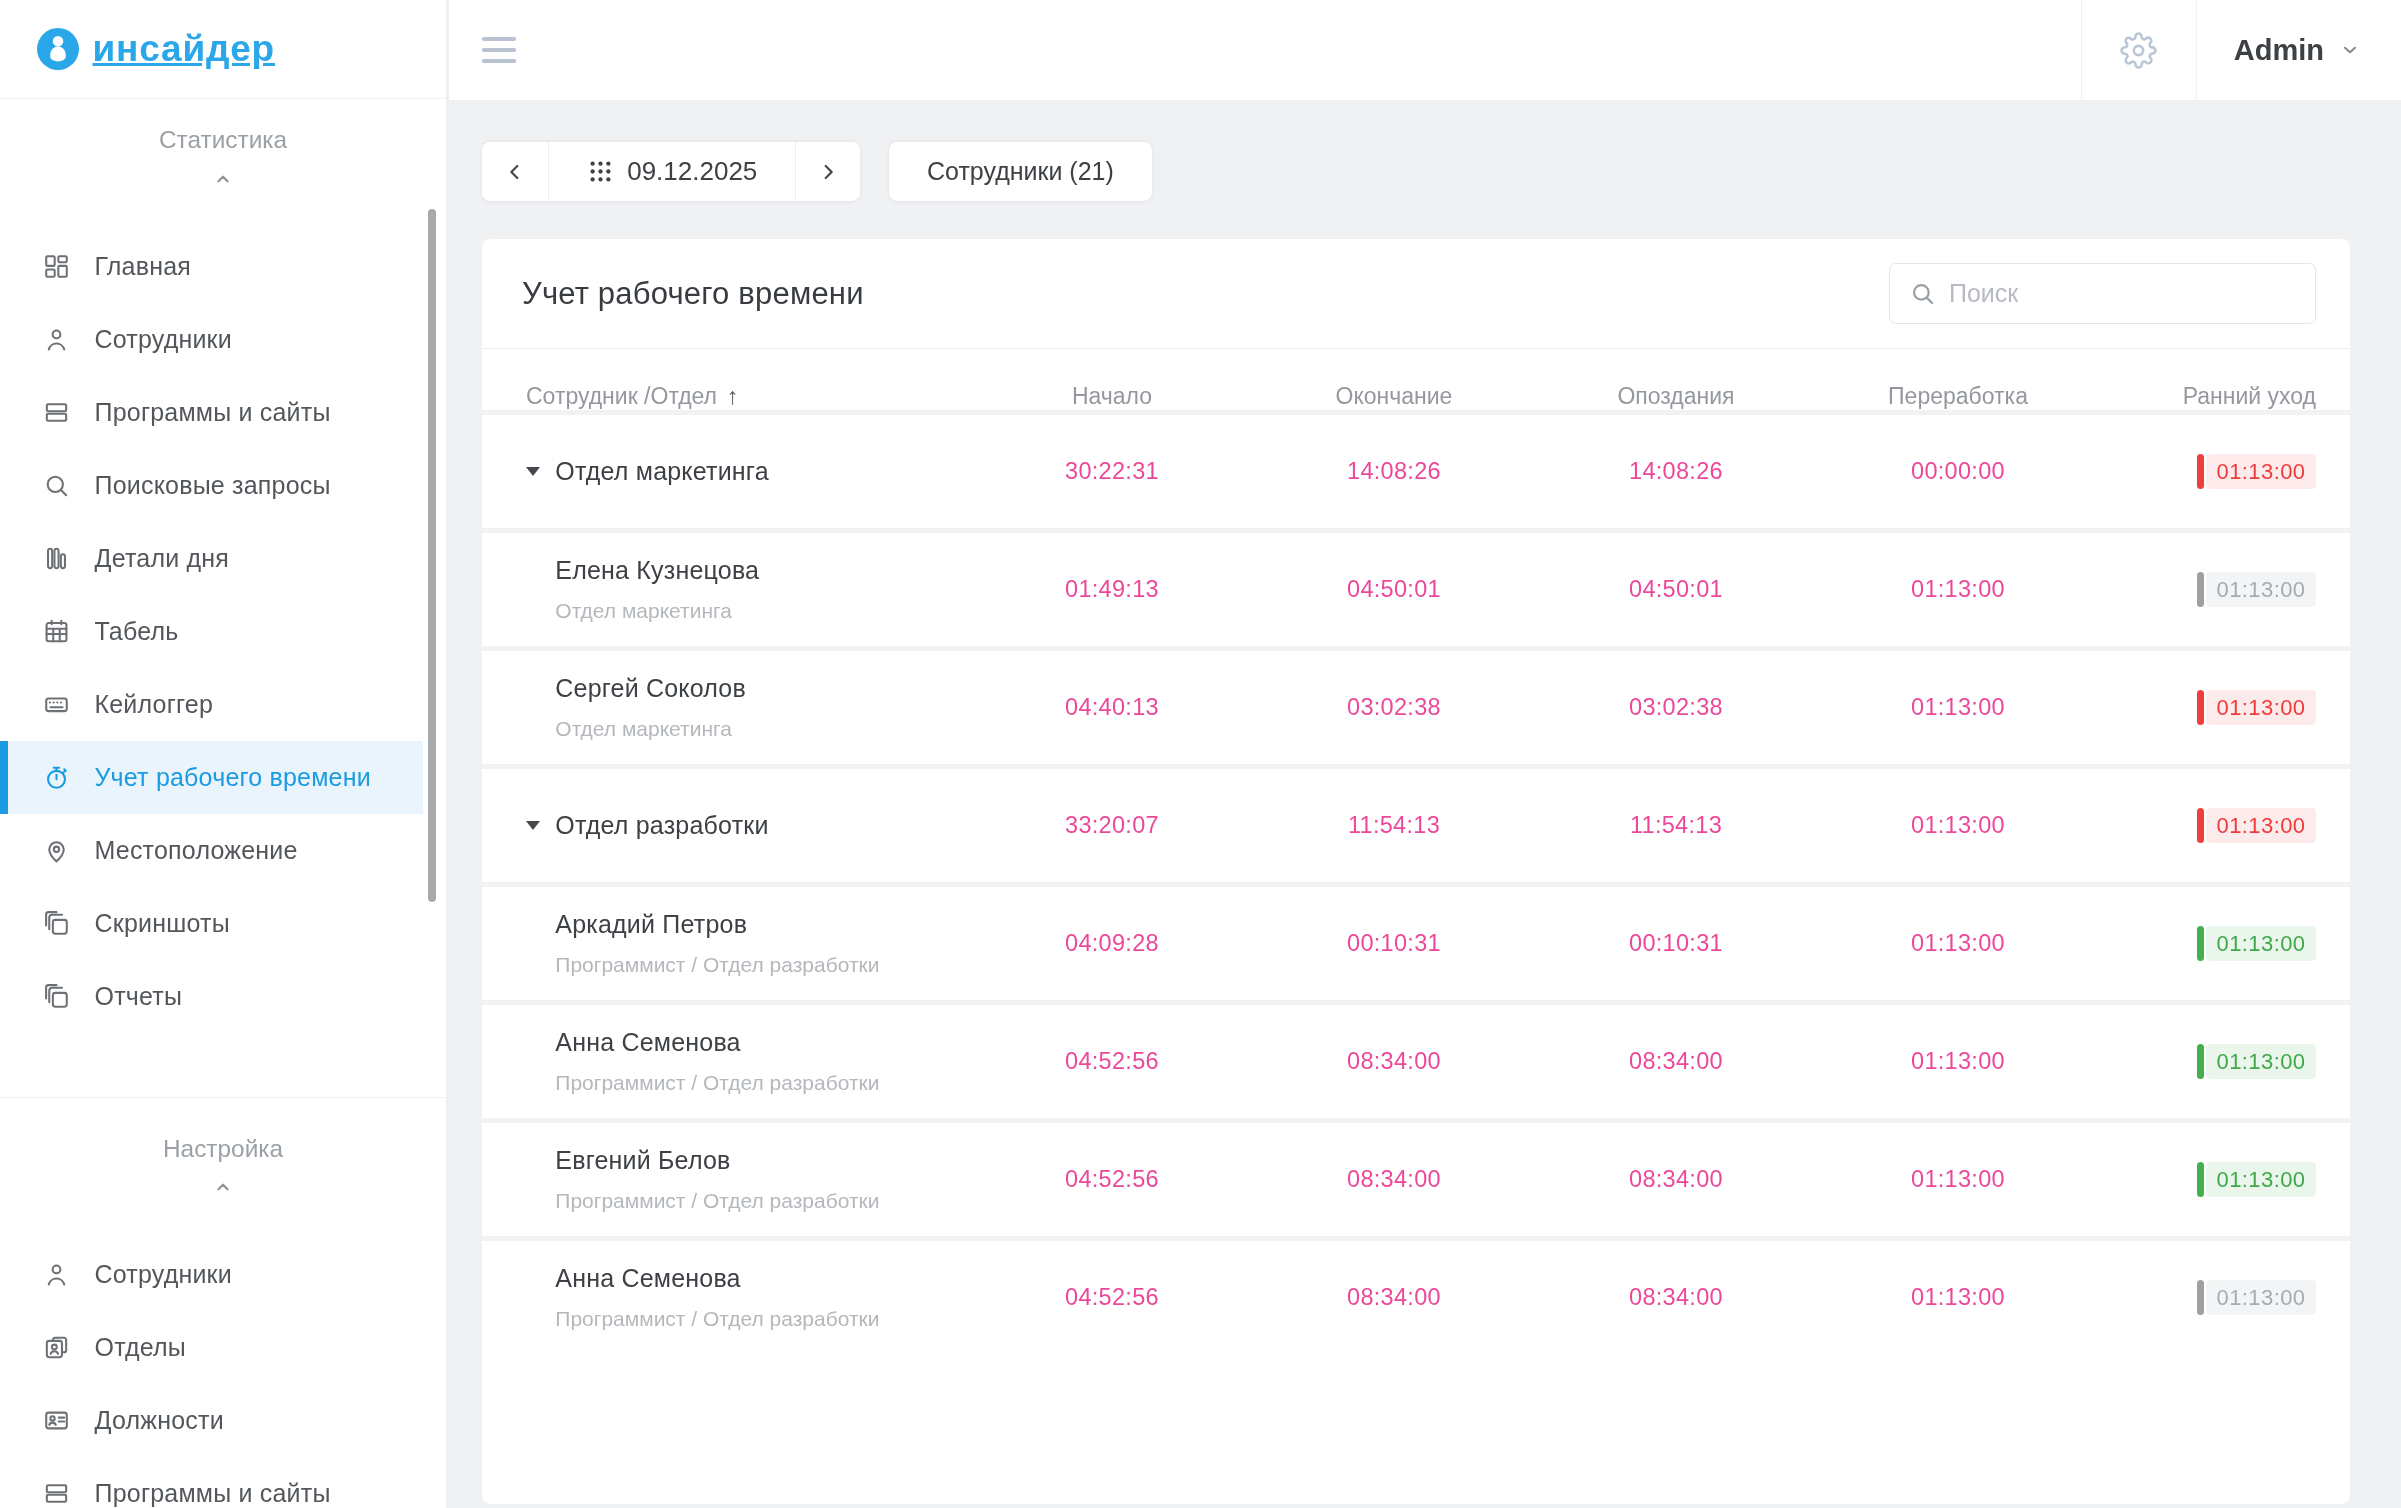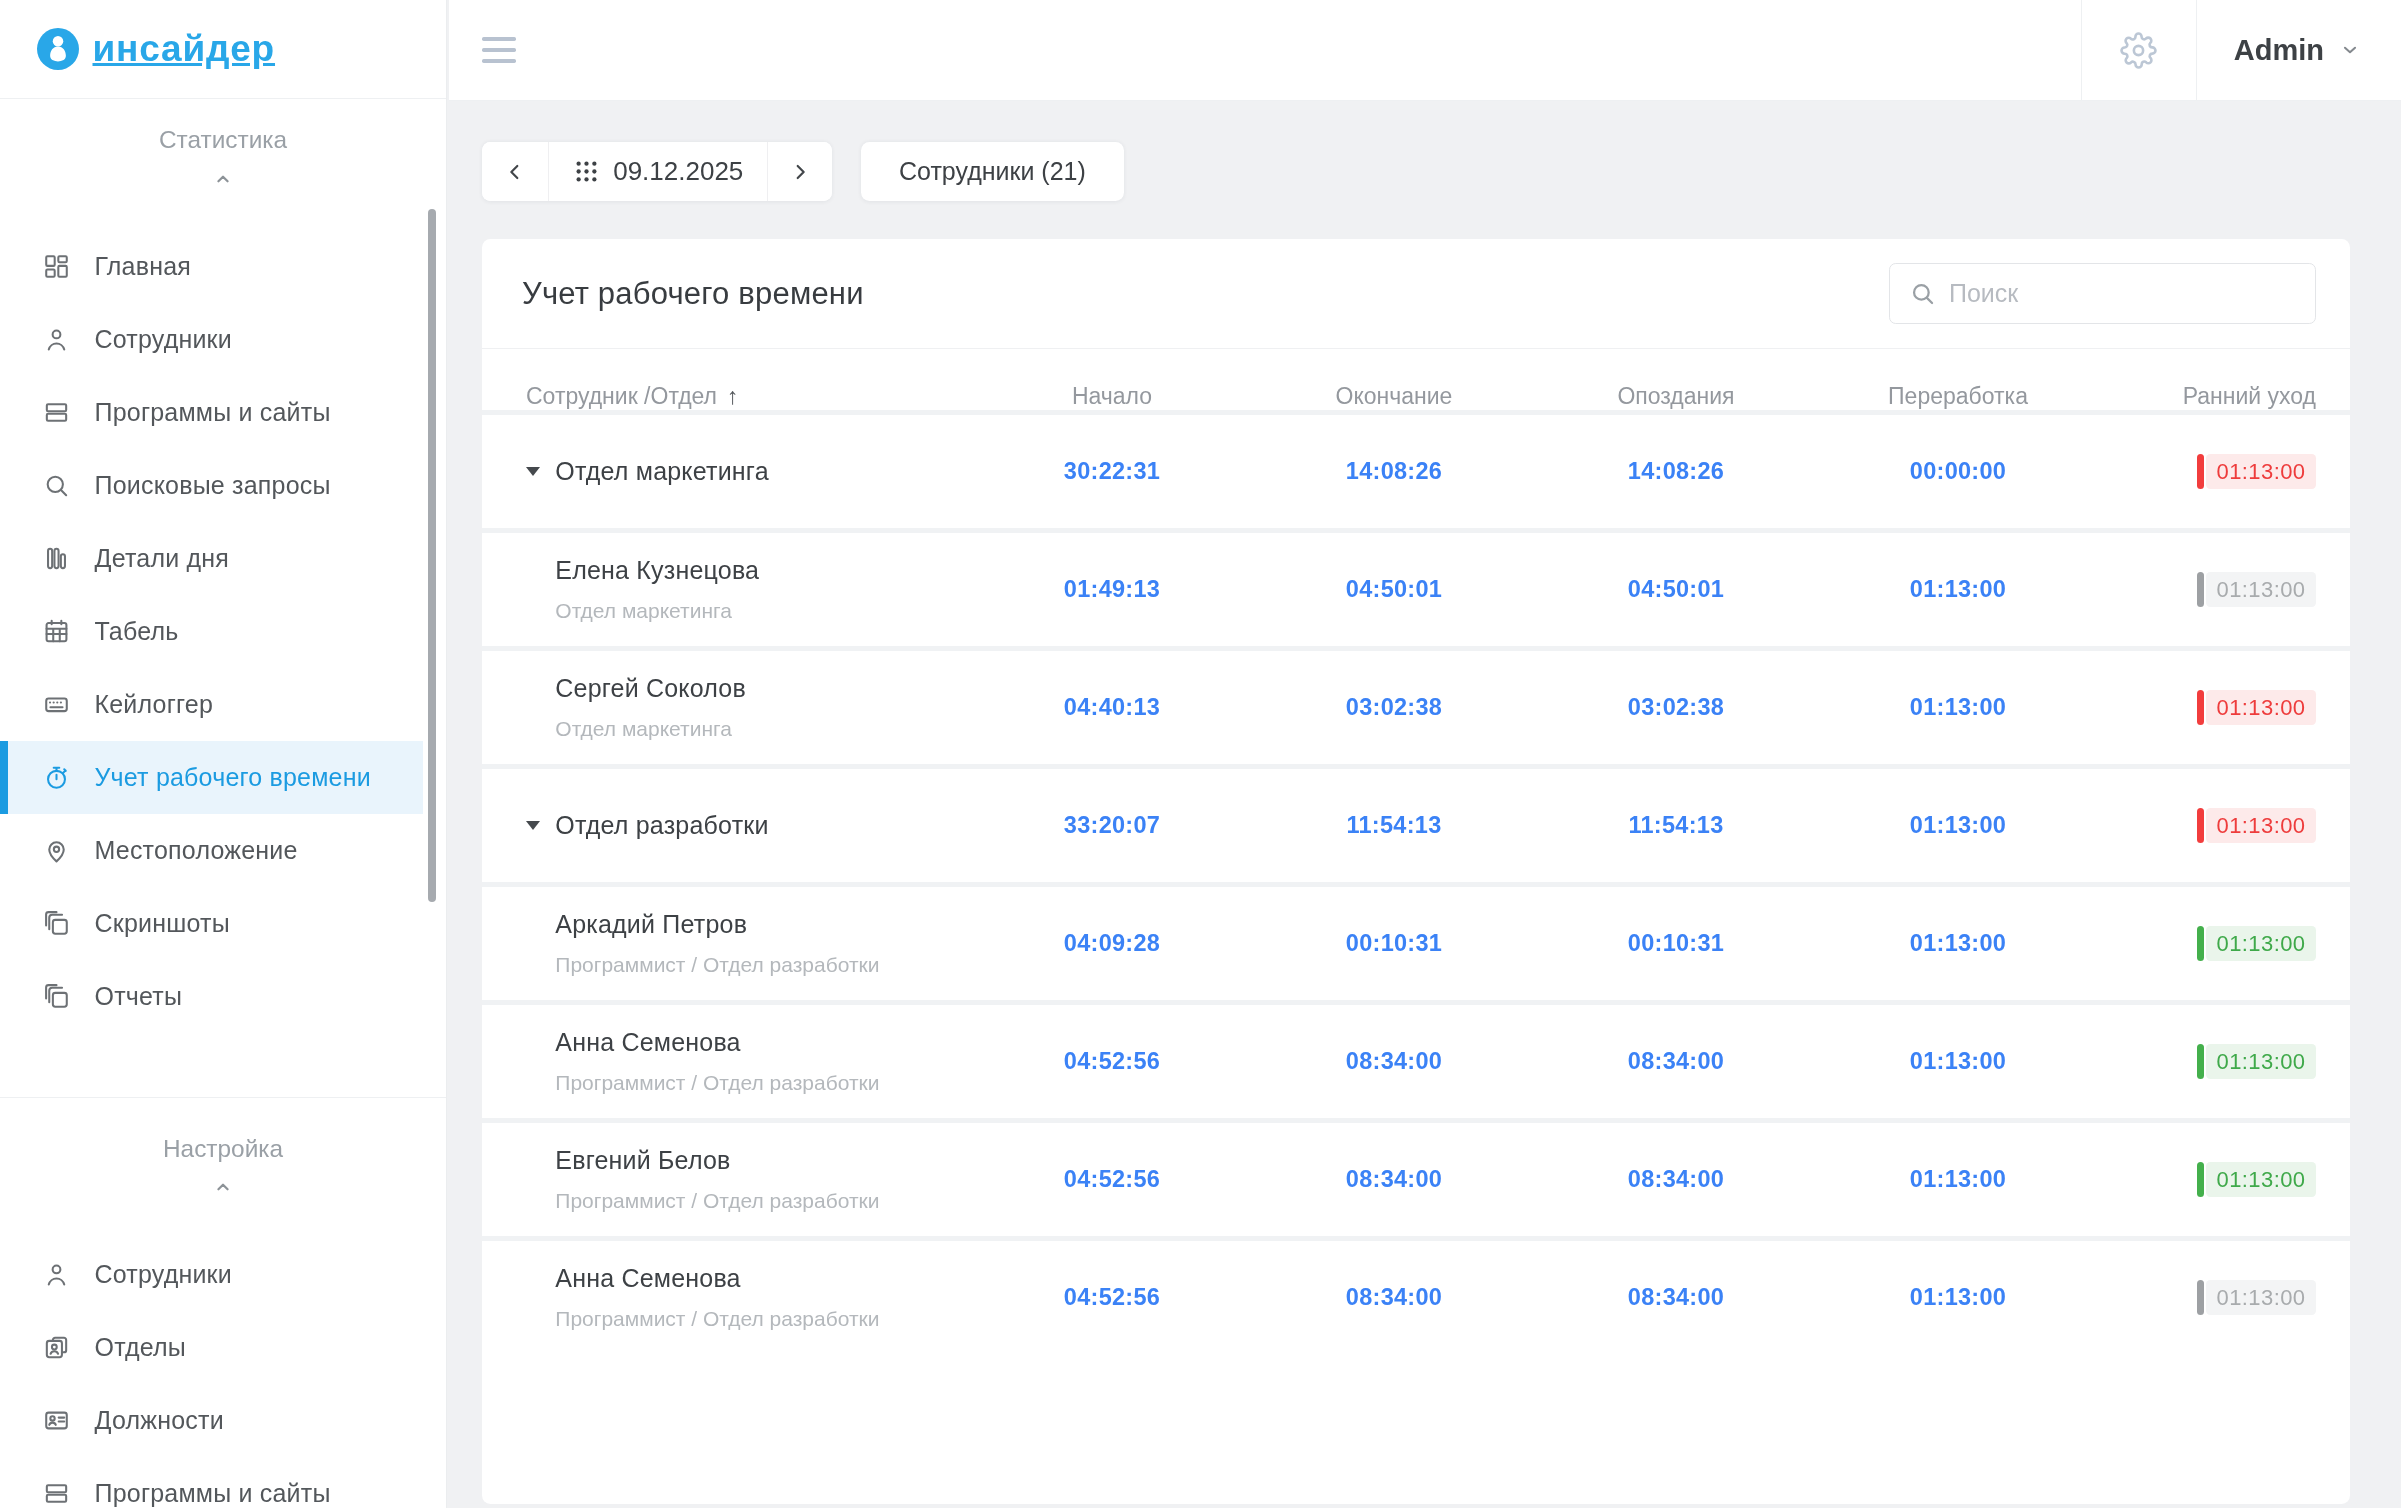--- a/index.html
+++ b/index.html
@@ -51,21 +51,21 @@
   .content { position: absolute; left: 449px; top: 101px; right: 0; bottom: 0;
     padding: 0 51px 0 33px; }
   .toolbar { margin-top: 41px; height: 59px; display: flex; align-items: stretch; }
   .datenav { display: inline-flex; background: #fff; border-radius: 8.4px;
     box-shadow: 0 0.8px 4.2px rgba(30,40,60,.07); overflow: hidden; }
   .nav-seg { background: #fff; border: none; display: flex; align-items: center; justify-content: center;
     cursor: pointer; }
   .nav-seg svg { width: 22px; height: 22px; color: #43474b; }
   .nav-seg.prev { width: 66px; }
   .nav-seg.next { width: 64px; }
-  .nav-seg.date { width: 220px; gap: 13.5px; border-left: 1.7px solid #efeff1; border-right: 1.7px solid #efeff1;
+  .nav-seg.date { width: 248px; gap: 13.5px; border-left: 1.7px solid #efeff1; border-right: 1.7px solid #efeff1;
     font-size: 26px; font-weight: 500; color: #3d4145; }
   .nav-seg.date .dots { width: 27px; height: 27px; color: #3d4145; }
   .employees-btn { margin-left: 29px; padding: 0 38px; background: #fff; border: none; border-radius: 8.4px;
     box-shadow: 0 0.8px 4.2px rgba(30,40,60,.07); font-size: 25px; color: #3d4145; cursor: pointer;
     font-family: inherit; }
 
   
   .card { margin-top: 38px; background: #fff; border-radius: 8.4px; height: 1265px; overflow: hidden; }
   .card-head { height: 110px; display: flex; align-items: center; justify-content: space-between;
     padding: 0 34px 0 40px; border-bottom: 1.7px solid #eff0f2; }
@@ -86,21 +86,21 @@
 
   .trow { height: 118px; border-top: 5px solid #f0f2f4; display: flex; align-items: center;
     background: #fff; cursor: pointer; }
   .tri { width: 15px; height: 9.2px; margin-right: 14.3px; flex: none; position: relative; visibility: hidden; }
   .tri::before { content: ""; position: absolute; left: 0; top: 0;
     border-left: 7.6px solid transparent; border-right: 7.6px solid transparent; border-top: 9.2px solid #45494d; }
   .trow.group .tri { visibility: visible; }
   .nm { display: flex; flex-direction: column; justify-content: center; }
   .nm .name { font-size: 25px; font-weight: 500; color: #3d4145; letter-spacing: 0.2px; }
   .nm .sub { margin-top: 14.3px; font-size: 21px; color: #b4b8bc; }
-  .trow .col.c { font-size: 23.5px; color: #3b82f6; letter-spacing: 0.3px; font-weight: bold; }
+  .trow .col.c { font-size: 23.5px; color: #ec4899; letter-spacing: 0.3px; }
 
   .badge { display: inline-flex; height: 35px; align-items: stretch; }
   .badge .bar { width: 6.7px; border-radius: 4.2px; flex: none; }
   .badge .box { width: 110px; margin-left: 2.5px; border-radius: 4.2px; display: flex; align-items: center;
     justify-content: center; font-size: 22px; font-weight: 500; letter-spacing: 0.4px; font-style: normal; }
   .badge.red .bar { background: #f23d3d; }
   .badge.red .box { background: #fdeaea; color: #ee3c3c; }
   .badge.green .bar { background: #44b04c; }
   .badge.green .box { background: #eaf5eb; color: #3fa94a; }
   .badge.gray .bar { background: #9da0a3; }

